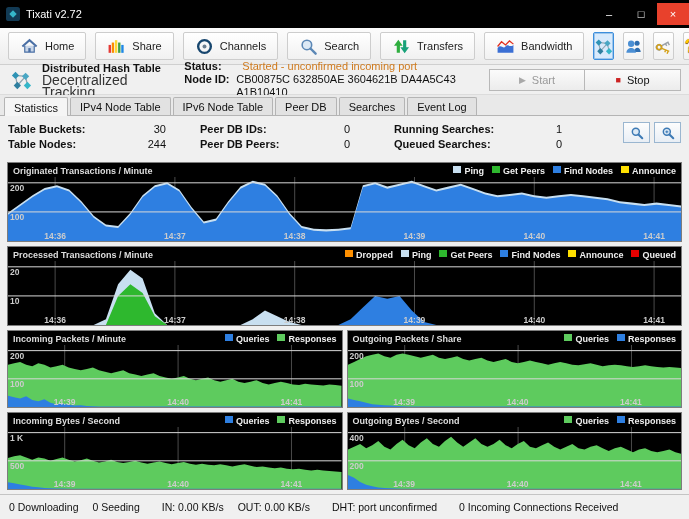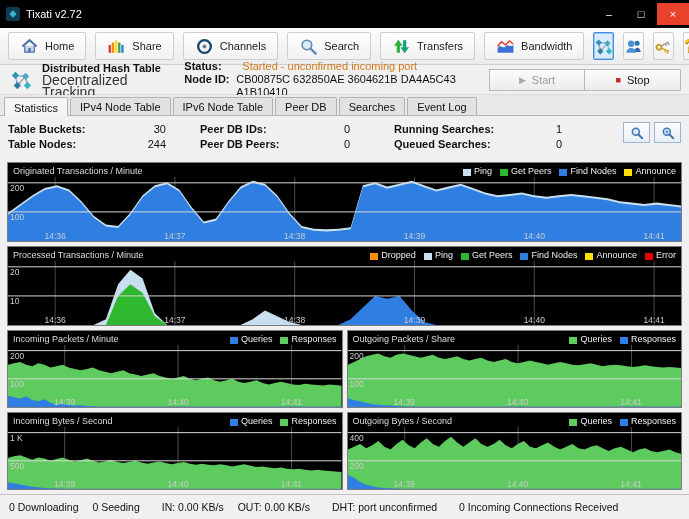--- a/index.html
+++ b/index.html
@@ -52,27 +52,27 @@
   .sl { font-weight: bold; }
   .sv { text-align: right; }
   .col1 .sl { width: 100px; } .col1 .sv { width: 58px; }
   .col2 { margin-left: 34px; } .col2 .sl { width: 92px; } .col2 .sv { width: 58px; }
   .col3 { margin-left: 44px; } .col3 .sl { width: 112px; } .col3 .sv { width: 56px; }
   .stat-actions { margin-left: auto; display: flex; gap: 4px; }
   .mini-btn { width: 27px; height: 21px; border: 1px solid #9ab6d0; background: linear-gradient(#fdfdfd,#e8eef5); display: flex; align-items: center; justify-content: center; cursor: default; }
   .mini-btn svg { width: 14px; height: 14px; }
   
   .charts { flex: 1; padding: 2px 7px 4px; display: flex; flex-direction: column; gap: 4px; min-height: 0; }
-  .chart-panel { background: #000; border: 1px solid #7d7d7d; display: flex; flex-direction: column; min-height: 0; }
+  .chart-panel { background: #000; border: 1px solid #7d7d7d; display: flex; flex-direction: column; min-height: 0; font-weight: bold; }
   .cp-tall { height: 80px; flex: none; }
   .chart-grid { flex: 1; display: grid; grid-template-columns: 1fr 1fr; grid-template-rows: 1fr 1fr; gap: 4px; min-height: 0; }
   .chart-head { height: 14px; flex: none; display: flex; align-items: center; padding: 1px 5px 0; color: #ddd; }
   .chart-title { font-size: 9px; color: #ddd; }
   .chart-legend { margin-left: auto; display: flex; gap: 8px; align-items: center; }
-  .legend-item { display: flex; align-items: flex-end; gap: 3px; font-size: 9px; color: #eee; }
+  .legend-item { display: flex; align-items: flex-start; gap: 3px; font-size: 9px; color: #eee; }
   .legend-swatch { width: 8px; height: 7px; display: inline-block; }
   .chart-plot { flex: 1; position: relative; min-height: 0; }
   .chart-plot svg { position: absolute; inset: 0; width: 100%; height: 100%; }
   .ytick { position: absolute; left: 2px; font-size: 8.5px; color: #ccc; line-height: 9px; }
   .xtick { position: absolute; bottom: 0; transform: translateX(-50%); font-size: 8.5px; color: #ccc; line-height: 10px; }
   
   .statusbar { height: 19px; border-top: 1px solid #c4c4c4; background: #f0f0f0; display: flex; align-items: center; padding: 12px 9px; font-size: 10.5px; flex: none; }
   .sb-item { margin-right: 14px; }
   .sb-gap { margin-right: 22px; }
 </style>
@@ -342,21 +342,21 @@
           <span class="legend-item">
             <span class="legend-swatch" style="background: rgb(46, 127, 225);"></span>
             <span>Find Nodes</span>
           </span>
           <span class="legend-item">
             <span class="legend-swatch" style="background: rgb(255, 224, 0);"></span>
             <span>Announce</span>
           </span>
           <span class="legend-item">
             <span class="legend-swatch" style="background: rgb(230, 0, 0);"></span>
-            <span>Error</span>
+            <span>Queued</span>
           </span>
         </span>
     </div>
     <div class="chart-plot">
       <svg preserveAspectRatio="none" viewBox="0 0 1000 100">
           <line x1="70.0" y1="0" x2="70.0" y2="100" stroke="#4a4a4a" stroke-width="1" vector-effect="non-scaling-stroke"></line>
           <line x1="248.0" y1="0" x2="248.0" y2="100" stroke="#4a4a4a" stroke-width="1" vector-effect="non-scaling-stroke"></line>
           <line x1="426.0" y1="0" x2="426.0" y2="100" stroke="#4a4a4a" stroke-width="1" vector-effect="non-scaling-stroke"></line>
           <line x1="604.0" y1="0" x2="604.0" y2="100" stroke="#4a4a4a" stroke-width="1" vector-effect="non-scaling-stroke"></line>
           <line x1="782.0" y1="0" x2="782.0" y2="100" stroke="#4a4a4a" stroke-width="1" vector-effect="non-scaling-stroke"></line>

